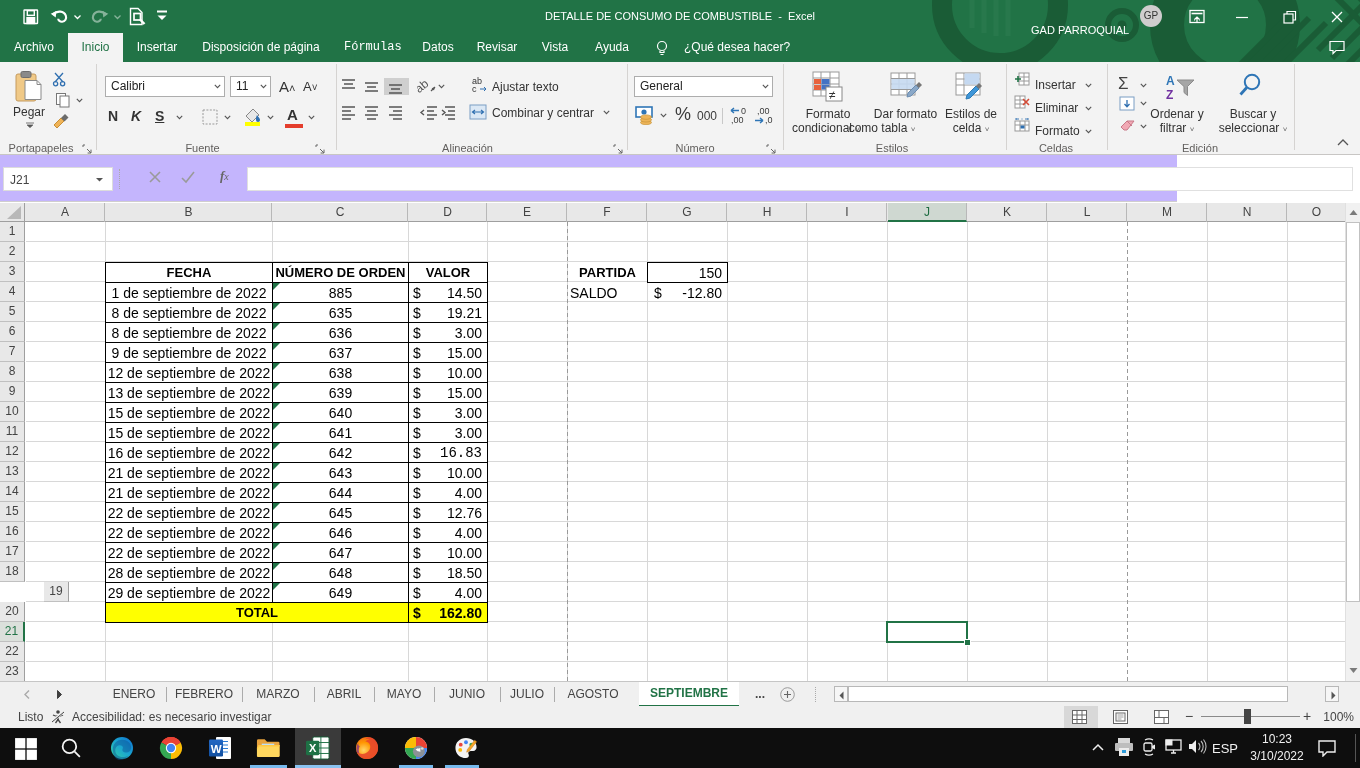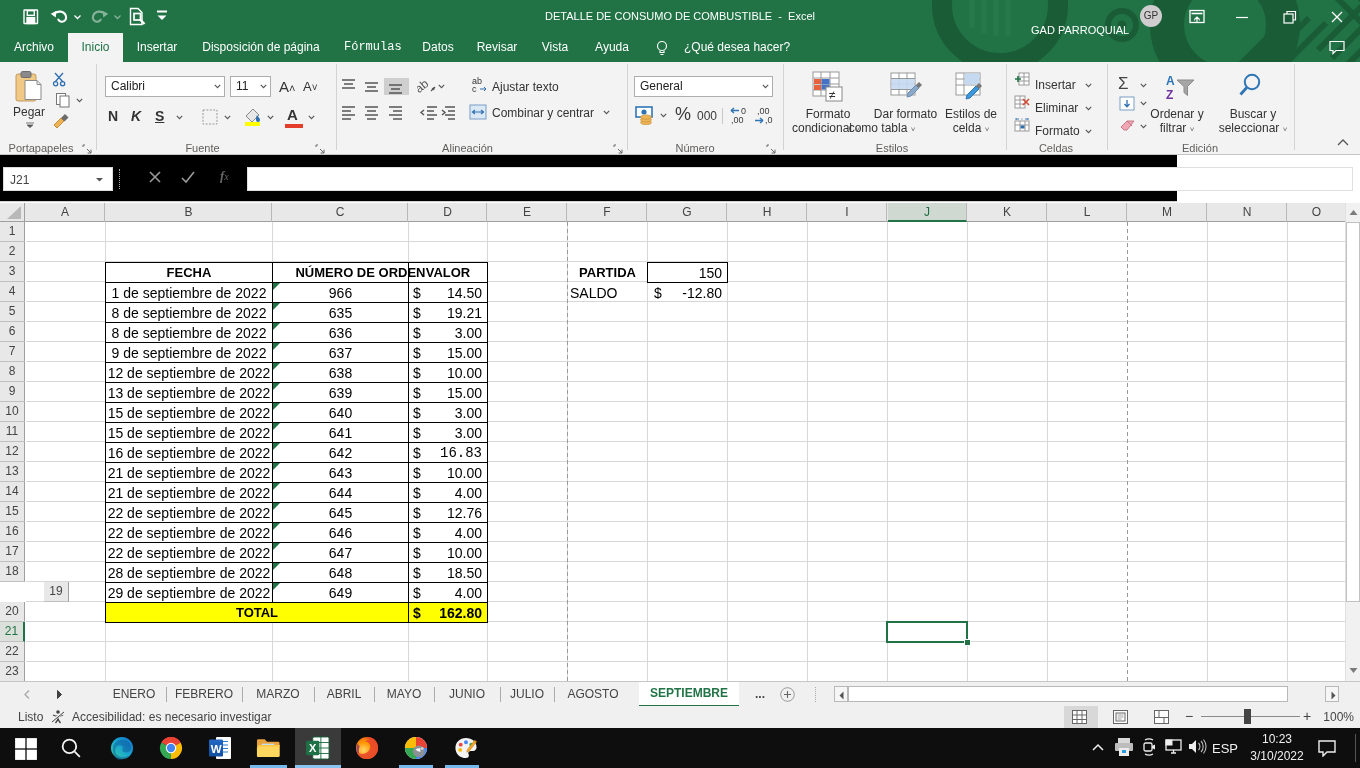--- a/index.html
+++ b/index.html
@@ -24,21 +24,21 @@
 
 #ribbon { position:absolute; left:0; top:62px; width:1360px; height:93px; background:#f3f3f3; border-bottom:1px solid #c8c6c4; font-size:12px; color:#444; }
 .gsep { position:absolute; top:2px; height:86px; width:1px; background:#d5d3d1; }
 .glabel { position:absolute; top:80px; height:13px; font-size:11px; color:#605e5c; text-align:center; }
 .launcher { position:absolute; top:82px; width:10px; height:10px; }
 .rtext { position:absolute; font-size:12px; color:#333; white-space:nowrap; }
 .combo { position:absolute; background:#fff; border:1px solid #adadad; font-size:12px; color:#222; }
 .dd { color:#666; font-size:8px; }
 
 
-#fbar { position:absolute; left:0; top:155px; width:1177px; height:47px; background:#000000; border-bottom:1px solid #d0cece; }
+#fbar { position:absolute; left:0; top:155px; width:1177px; height:47px; background:#c4b5fd; border-bottom:1px solid #d0cece; }
 #namebox { position:absolute; left:3px; top:12px; width:110px; height:24px; background:#fff; border:1px solid #dcdcdc; font-size:12px; color:#444; line-height:24px; padding-left:6px; }
 #finput { position:absolute; left:247px; top:12px; width:1106px; height:24px; background:#fff; border:1px solid #e0e0e0; }
 
 
 #colheads { position:absolute; left:0; top:203px; width:1360px; height:19px; background:#e8e8e8; border-bottom:1px solid #9f9f9f; }
 .ch { position:absolute; top:0; height:19px; line-height:19px; text-align:center; font-size:12px; color:#444; border-right:1px solid #b8b8b8; }
 #gridbody { position:absolute; left:0; top:222px; width:1345px; height:459px; background:#fff; }
 .vline { position:absolute; top:0; width:1px; height:459px; background:#d8d8d8; }
 .rowhead { position:absolute; left:0; width:25px; height:20px; background:#e8e8e8; border-right:1px solid #9f9f9f; border-bottom:1px solid #c0c0c0; font-size:12px; color:#444; text-align:center; line-height:19px; }
 .cell { position:absolute; height:20px; font-size:14px; color:#000; line-height:20px; background:#fff; white-space:nowrap; overflow:visible; }
@@ -542,27 +542,27 @@
 <div class="abs" style="left:105px; top:240px; width:383px; height:1px; background:#000;"></div>
 <div class="abs" style="left:105px; top:260px; width:383px; height:1px; background:#000;"></div>
 <div class="abs" style="left:105px; top:280px; width:383px; height:1px; background:#000;"></div>
 <div class="abs" style="left:105px; top:300px; width:383px; height:1px; background:#000;"></div>
 <div class="abs" style="left:105px; top:320px; width:383px; height:1px; background:#000;"></div>
 <div class="abs" style="left:105px; top:340px; width:383px; height:1px; background:#000;"></div>
 <div class="abs" style="left:105px; top:360px; width:383px; height:1px; background:#000;"></div>
 <div class="abs" style="left:105px; top:380px; width:383px; height:1px; background:#000;"></div>
 <div class="abs" style="left:105px; top:400px; width:383px; height:1px; background:#000;"></div>
 <div class="cell" style="left:106px; top:41px; width:166px; text-align:center; font-weight:bold; font-size:13px; background:none;">FECHA</div>
-<div class="cell" style="left:273px; top:41px; width:135px; text-align:center; font-weight:bold; font-size:13px; background:none;margin-left:20px;">NÚMERO DE ORDEN</div>
+<div class="cell" style="left:273px; top:41px; width:135px; text-align:center; font-weight:bold; font-size:13px; background:none;">NÚMERO DE ORDEN</div>
 <div class="cell" style="left:409px; top:41px; width:78px; text-align:center; font-weight:bold; font-size:13px; background:none;">VALOR</div>
 <div class="cell" style="left:106px; top:61px; width:166px; text-align:center; background:none;">1 de septiembre de 2022</div>
 <svg class="abs" style="left:273px; top:61px;" width="7" height="7" viewBox="0 0 7 7">
         <path d="M0 0h7L0 7z" fill="#217346"></path>
       </svg>
-<div class="cell" style="left:273px; top:61px; width:135px; text-align:center; background:none;">966</div>
+<div class="cell" style="left:273px; top:61px; width:135px; text-align:center; background:none;">885</div>
 <div class="cell" style="left:413px; top:61px; width:70px; background:none;">$</div>
 <div class="cell" style="left:409px; top:61px; width:73px; text-align:right; background:none;">14.50</div>
 <div class="cell" style="left:106px; top:81px; width:166px; text-align:center; background:none;">8 de septiembre de 2022</div>
 <svg class="abs" style="left:273px; top:81px;" width="7" height="7" viewBox="0 0 7 7">
         <path d="M0 0h7L0 7z" fill="#217346"></path>
       </svg>
 <div class="cell" style="left:273px; top:81px; width:135px; text-align:center; background:none;">635</div>
 <div class="cell" style="left:413px; top:81px; width:70px; background:none;">$</div>
 <div class="cell" style="left:409px; top:81px; width:73px; text-align:right; background:none;">19.21</div>
 <div class="cell" style="left:106px; top:101px; width:166px; text-align:center; background:none;">8 de septiembre de 2022</div>

